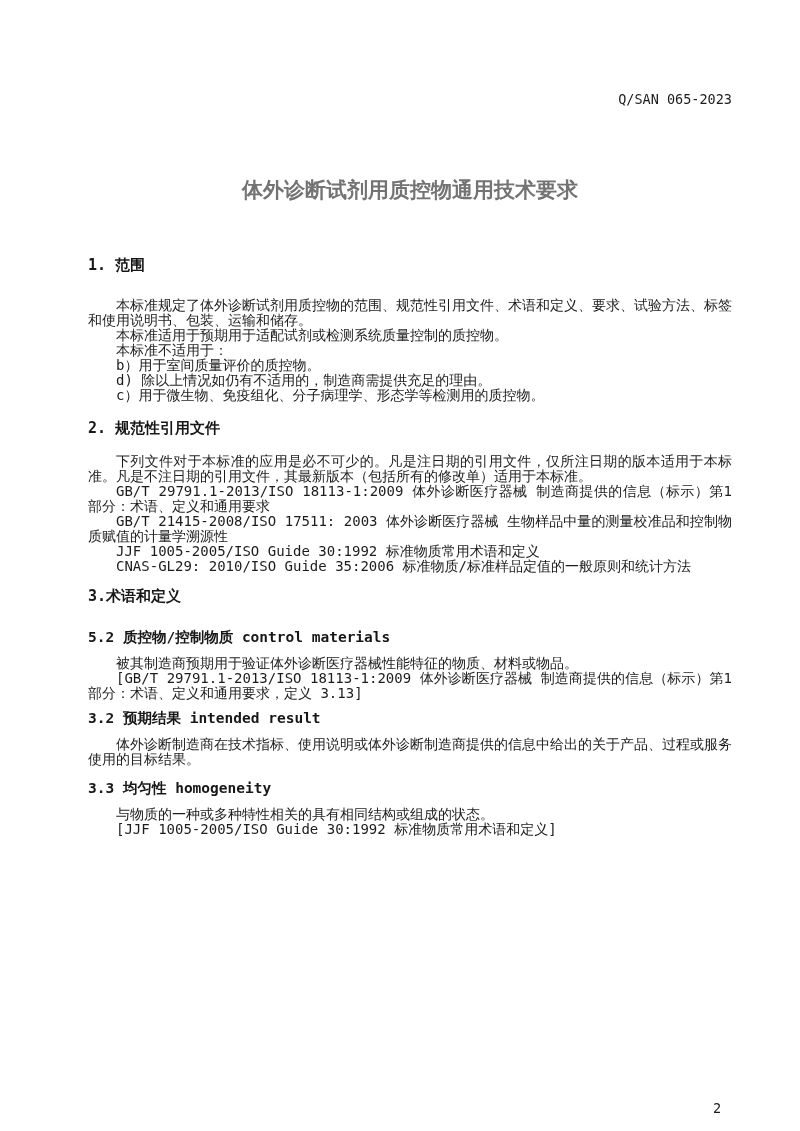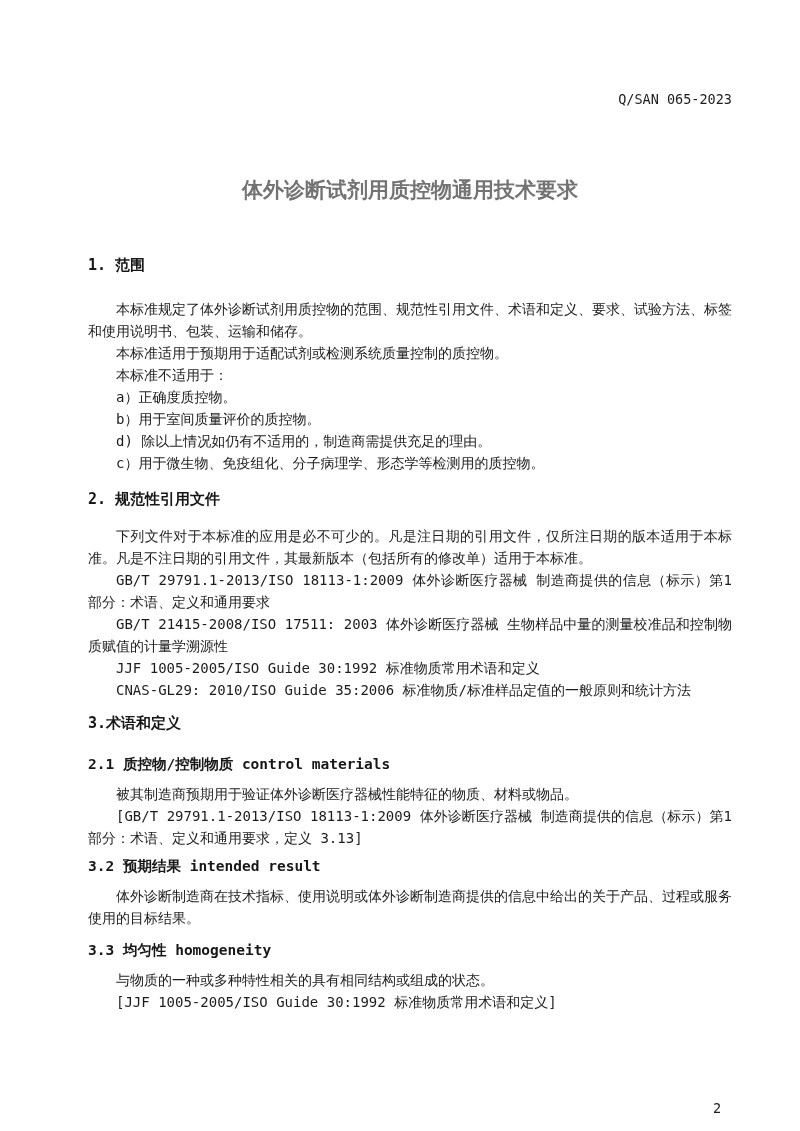--- a/index.html
+++ b/index.html
@@ -54,21 +54,21 @@
   }
   .h-term1 { margin-top: 20px; }
   .h-term2 { margin-top: 7px; }
   .h-term3 { margin-top: 11px; }
   .body-block { margin-top: 22px; }
   .body-block.tight { margin-top: 9px; }
   .body-block.refs { margin-top: 15px; }
   .body-block p {
     margin: 0;
     font-size: 14px;
-    line-height: 22px;
+    line-height: 15px;
     text-align: justify;
     text-indent: 2em;
     color: #1c1c1c;
   }
   .page-number {
     position: absolute;
     left: 705px;
     top: 1100px;
     width: 24px;
     text-align: center;
@@ -87,38 +87,37 @@
     <span>Q/SAN 065-2023</span>
   </div>
 
   <div class="doc-title">体外诊断试剂用质控物通用技术要求</div>
 
   <div class="sec-heading h-sec1">1. 范围</div>
   <div class="body-block">
     <p>本标准规定了体外诊断试剂用质控物的范围、规范性引用文件、术语和定义、要求、试验方法、标签和使用说明书、包装、运输和储存。</p>
     <p>本标准适用于预期用于适配试剂或检测系统质量控制的质控物。</p>
     <p>本标准不适用于：</p>
-    <p>a）正确度质控物。</p>
     <p>b）用于室间质量评价的质控物。</p>
     <p>d) 除以上情况如仍有不适用的，制造商需提供充足的理由。</p>
     <p>c）用于微生物、免疫组化、分子病理学、形态学等检测用的质控物。</p>
   </div>
 
   <div class="sec-heading h-sec2">2. 规范性引用文件</div>
   <div class="body-block refs">
     <p>下列文件对于本标准的应用是必不可少的。凡是注日期的引用文件，仅所注日期的版本适用于本标准。凡是不注日期的引用文件，其最新版本（包括所有的修改单）适用于本标准。</p>
     <p>GB/T 29791.1-2013/ISO 18113-1:2009 体外诊断医疗器械 制造商提供的信息（标示）第1部分：术语、定义和通用要求</p>
     <p>GB/T 21415-2008/ISO 17511: 2003 体外诊断医疗器械 生物样品中量的测量校准品和控制物质赋值的计量学溯源性</p>
     <p>JJF 1005-2005/ISO Guide 30:1992 标准物质常用术语和定义</p>
     <p>CNAS-GL29: 2010/ISO Guide 35:2006 标准物质/标准样品定值的一般原则和统计方法</p>
   </div>
 
   <div class="sec-heading h-sec3">3.术语和定义</div>
 
-  <div class="term-heading h-term1">2.1 质控物/控制物质 control materials</div>
+  <div class="term-heading h-term1">5.2 质控物/控制物质 control materials</div>
   <div class="body-block tight">
     <p>被其制造商预期用于验证体外诊断医疗器械性能特征的物质、材料或物品。</p>
     <p>[GB/T 29791.1-2013/ISO 18113-1:2009 体外诊断医疗器械 制造商提供的信息（标示）第1部分：术语、定义和通用要求，定义 3.13]</p>
   </div>
 
   <div class="term-heading h-term2">3.2 预期结果 intended result</div>
   <div class="body-block tight">
     <p>体外诊断制造商在技术指标、使用说明或体外诊断制造商提供的信息中给出的关于产品、过程或服务使用的目标结果。</p>
   </div>
 

